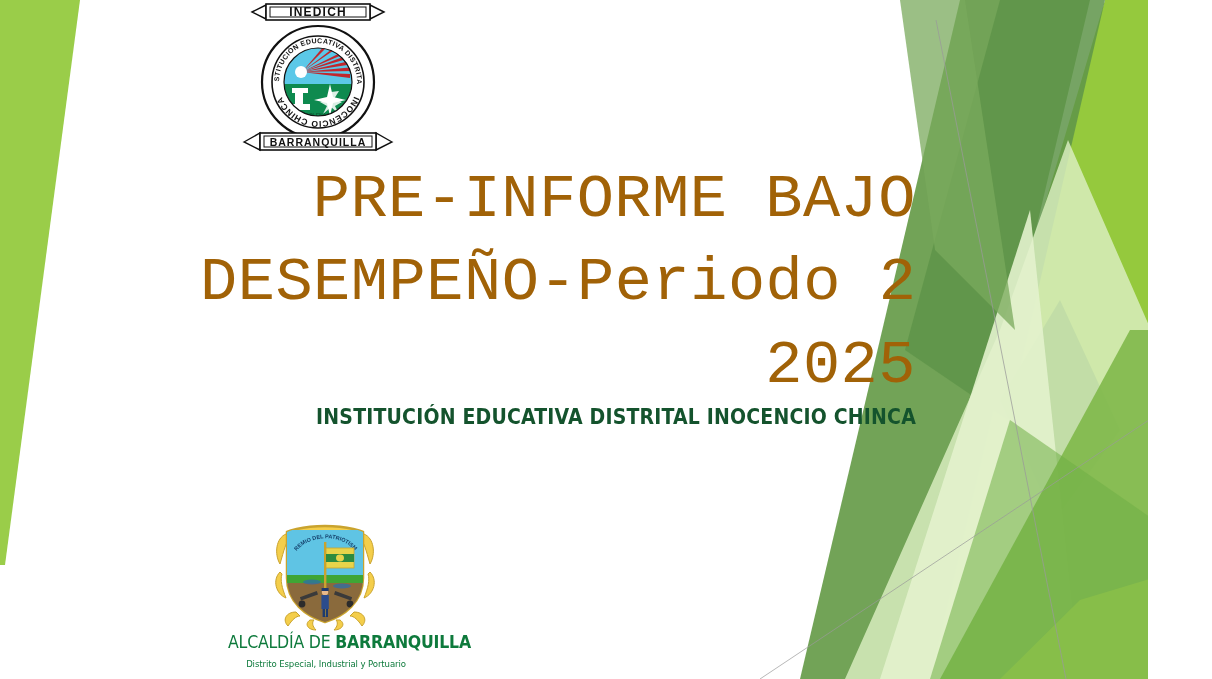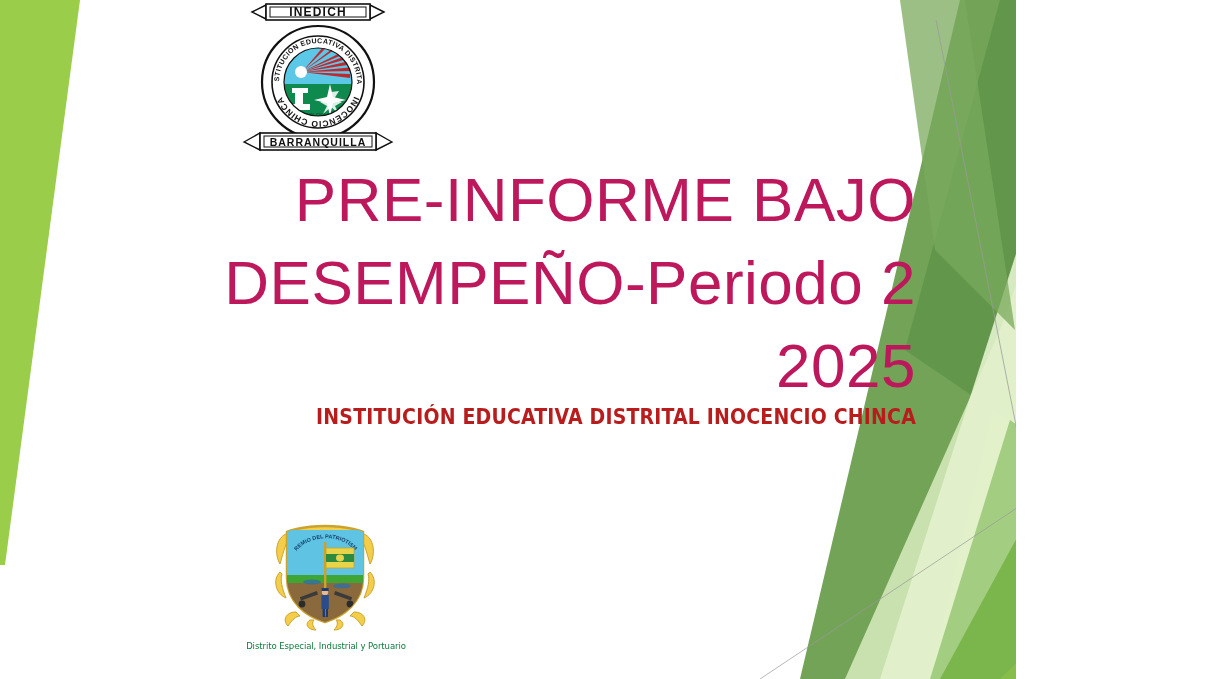--- a/index.html
+++ b/index.html
@@ -5,21 +5,21 @@
   html, body {
     margin: 0;
     padding: 0;
     background: #ffffff;
   }
   body {
     font-family: "Liberation Sans", sans-serif;
   }
   #slide {
     position: relative;
-    width: 1016px;
+    width: 1148px;
     height: 679px;
     background: #ffffff;
     overflow: hidden;
   }
 
   
   .facet-layer {
     position: absolute;
     inset: 0;
     width: 1212px;
@@ -38,41 +38,41 @@
 
   
   .title-block {
     position: absolute;
     left: 200px;
     top: 158px;
     width: 716px;
     text-align: right;
   }
   .title-line {
-    font-family: Liberation Sans, sans-serif;
+    font-family: Liberation Mono, monospace;
     font-weight: 400;
     font-size: 62px;
     line-height: 83px;
     letter-spacing: 0.5px;
-    color: #be185d;
+    color: #a16207;
     white-space: nowrap;
   }
 
   
   .subtitle {
     position: absolute;
     left: 200px;
     top: 405px;
     width: 716px;
     text-align: right;
     font-family: "DejaVu Sans Condensed", "Liberation Sans", sans-serif;
     font-weight: 700;
     font-size: 21px;
     letter-spacing: 0.2px;
-    color: #b91c1c;
+    color: #14532d;
     white-space: nowrap;
   }
 
   
   .alcaldia {
     position: absolute;
     left: 228px;
     top: 520px;
     width: 196px;
     height: 150px;
@@ -263,17 +263,20 @@
           <circle cx="59" cy="72" r="3.2" fill="#E8B98A"></circle>
           <rect x="55.6" y="68" width="7" height="3" fill="#1E3A6E"></rect>
           <rect x="55.4" y="75" width="7.4" height="14" fill="#2B4C8C"></rect>
           <rect x="56.6" y="89" width="2.4" height="8" fill="#1E3A6E"></rect>
           <rect x="59.6" y="89" width="2.4" height="8" fill="#1E3A6E"></rect>
         </g>
       </g>
     </svg>
 
     <div class="alcaldia-wordmark">
+      <div class="alcaldia-main">
+        <span class="lt">ALCALDÍA DE </span><span class="bd">BARRANQUILLA</span>
+      </div>
       <div class="alcaldia-sub">Distrito Especial, Industrial y Portuario</div>
     </div>
   </div>
 
 </div>
 
 </body></html>

